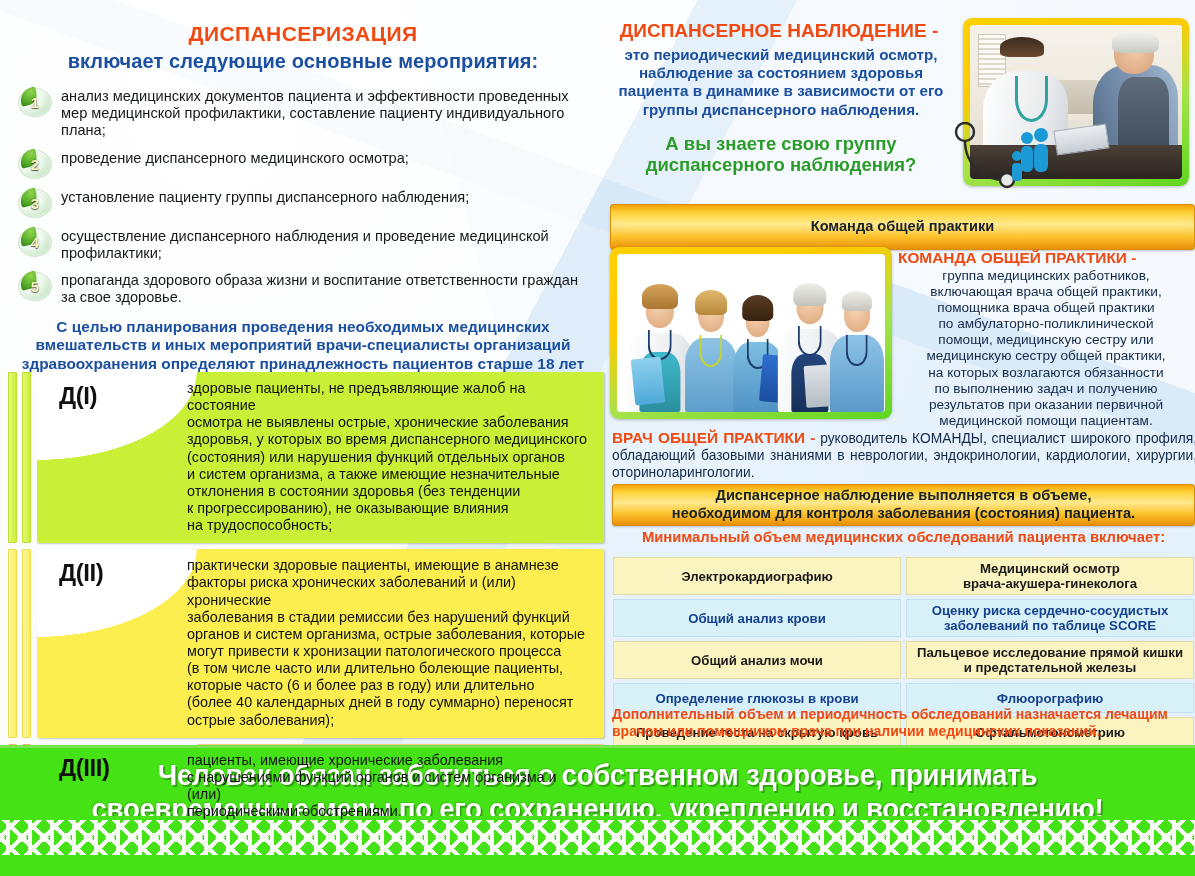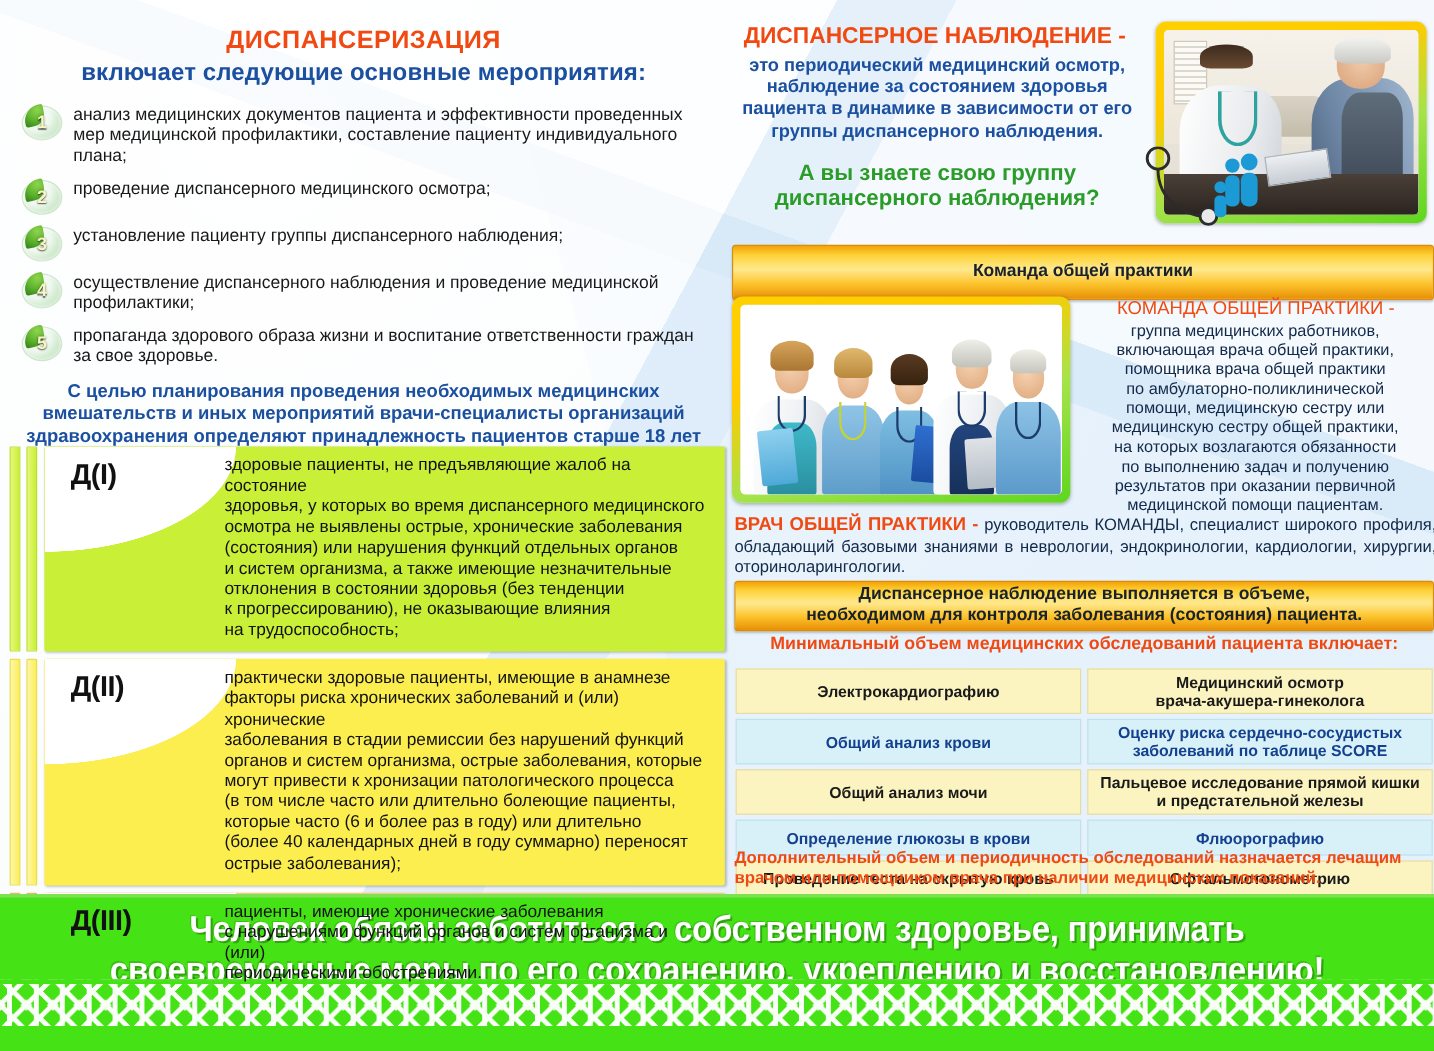--- a/index.html
+++ b/index.html
@@ -159,21 +159,21 @@
   .medic { position: absolute; bottom: 0; }
   .medic .head { position: absolute; left: 50%; transform: translateX(-50%); border-radius: 46%; background: radial-gradient(circle at 45% 40%, #f5d0ae, #dda87c); }
   .medic .hair { position: absolute; left: 50%; transform: translateX(-50%); border-radius: 50% 50% 22% 22%; }
   .medic .torso { position: absolute; bottom: 0; left: 50%; transform: translateX(-50%); border-radius: 34% 34% 4% 4%; }
   .medic .coat { position: absolute; bottom: 0; left: 50%; transform: translateX(-50%); border-radius: 30% 30% 4% 4%; background: linear-gradient(100deg,#ffffff,#eceff2 60%,#d7dce1); }
   .medic .steth { position: absolute; left: 50%; transform: translateX(-50%); border: 2px solid #1d3c6b; border-top: none; border-radius: 0 0 60% 60%; }
   .medic .folder { position: absolute; border-radius: 2px; }
 
   .teamtext-head {
     position: absolute; left: 292px; top: 249px; width: 297px;
-    color: #f04912; font-weight: normal; font-size: 15.4px; text-align: center;
+    color: #f04912; font-weight: bold; font-size: 15.4px; text-align: left;
   }
   .teamtext-body {
     position: absolute; left: 290px; top: 268px; width: 300px;
     color: #12294a; font-size: 13.6px; line-height: 1.185; text-align: center;
   }
   .teamtext-body span { display: block; }
 
   
   .banner {
     position: absolute; border-radius: 3px; overflow: hidden;
@@ -305,22 +305,22 @@
     <div class="groups">
 
       <div class="group-row g1">
         <div class="bar"></div>
         <div class="bar b2"></div>
         <div class="gbox tall">
           <div class="corner"></div>
           <div class="glabel">Д(I)</div>
           <div class="gtext">
             <span>здоровые пациенты, не предъявляющие жалоб на состояние</span>
+            <span>осмотра не выявлены острые, хронические заболевания</span>
             <span>здоровья, у которых во время диспансерного медицинского</span>
-            <span>осмотра не выявлены острые, хронические заболевания</span>
             <span>(состояния) или нарушения функций отдельных органов</span>
             <span>и систем организма, а также имеющие незначительные</span>
             <span>отклонения в состоянии здоровья (без тенденции</span>
             <span>к прогрессированию), не оказывающие влияния</span>
             <span>на трудоспособность;</span>
           </div>
         </div>
       </div>
 
       <div class="group-row g2">

